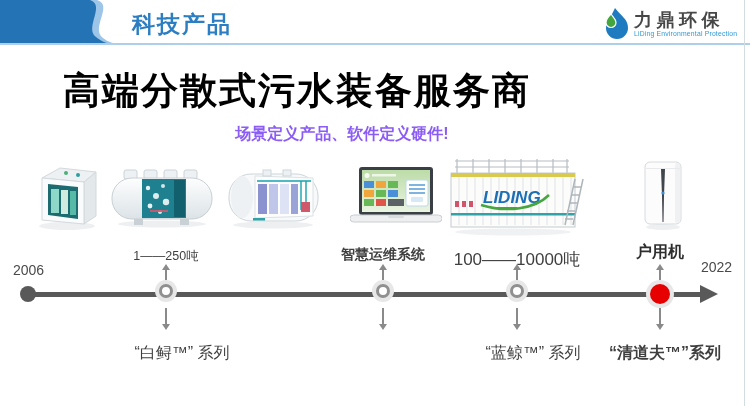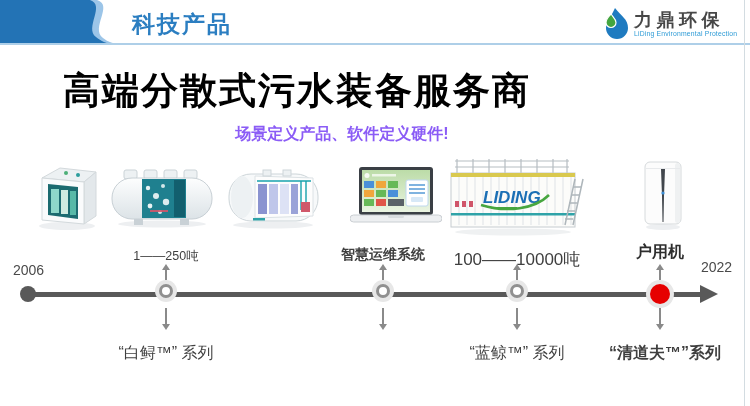--- a/index.html
+++ b/index.html
@@ -53,21 +53,21 @@
              border-left:4px solid transparent; border-right:4px solid transparent; border-bottom:6px solid #8A8A8A; }
   .ad-line { position:absolute; left:0; top:308px; transform:translateX(-50%); width:2px; height:16px; background:#8A8A8A; }
   .ad-head { position:absolute; left:0; top:324px; transform:translateX(-50%); width:0; height:0;
              border-left:4px solid transparent; border-right:4px solid transparent; border-top:6px solid #8A8A8A; }
 
   .ml { position:absolute; left:0; top:248px; transform:translateX(-50%); font-size:12.5px; color:#3F3F3F; white-space:nowrap; text-align:left; }
   .m1 .ml { top:246px; font-size:14px; font-weight:bold; }
   .m2 .ml { font-size:17px; }
   .m3 .ml { top:242px; font-size:16px; font-weight:bold; color:#2E2E2E; }
 
-  .sl { position:absolute; left:0; top:343px; transform:translateX(-50%); font-size:16px; color:#3F3F3F; white-space:nowrap; }
+  .sl { position:absolute; left:16px; top:343px; transform:translateX(-50%); font-size:16px; color:#3F3F3F; white-space:nowrap; }
   .m3 .sl { left:5px;font-weight:bold; }
 </style>
 </head>
 <body>
 
 <div class="stage">
 
   <svg class="hdr-corner" width="125" height="44" viewBox="0 0 125 44">
     <path d="M0,0 H97 C114,5 90,28 103,38 C108,42 114,44 120,44 H0 Z" fill="#9CC5E8"></path>
     <path d="M0,0 H90 C106,5 84,28 96,37 C101,41 107,44 112,44 H0 Z" fill="#2373B5"></path>

